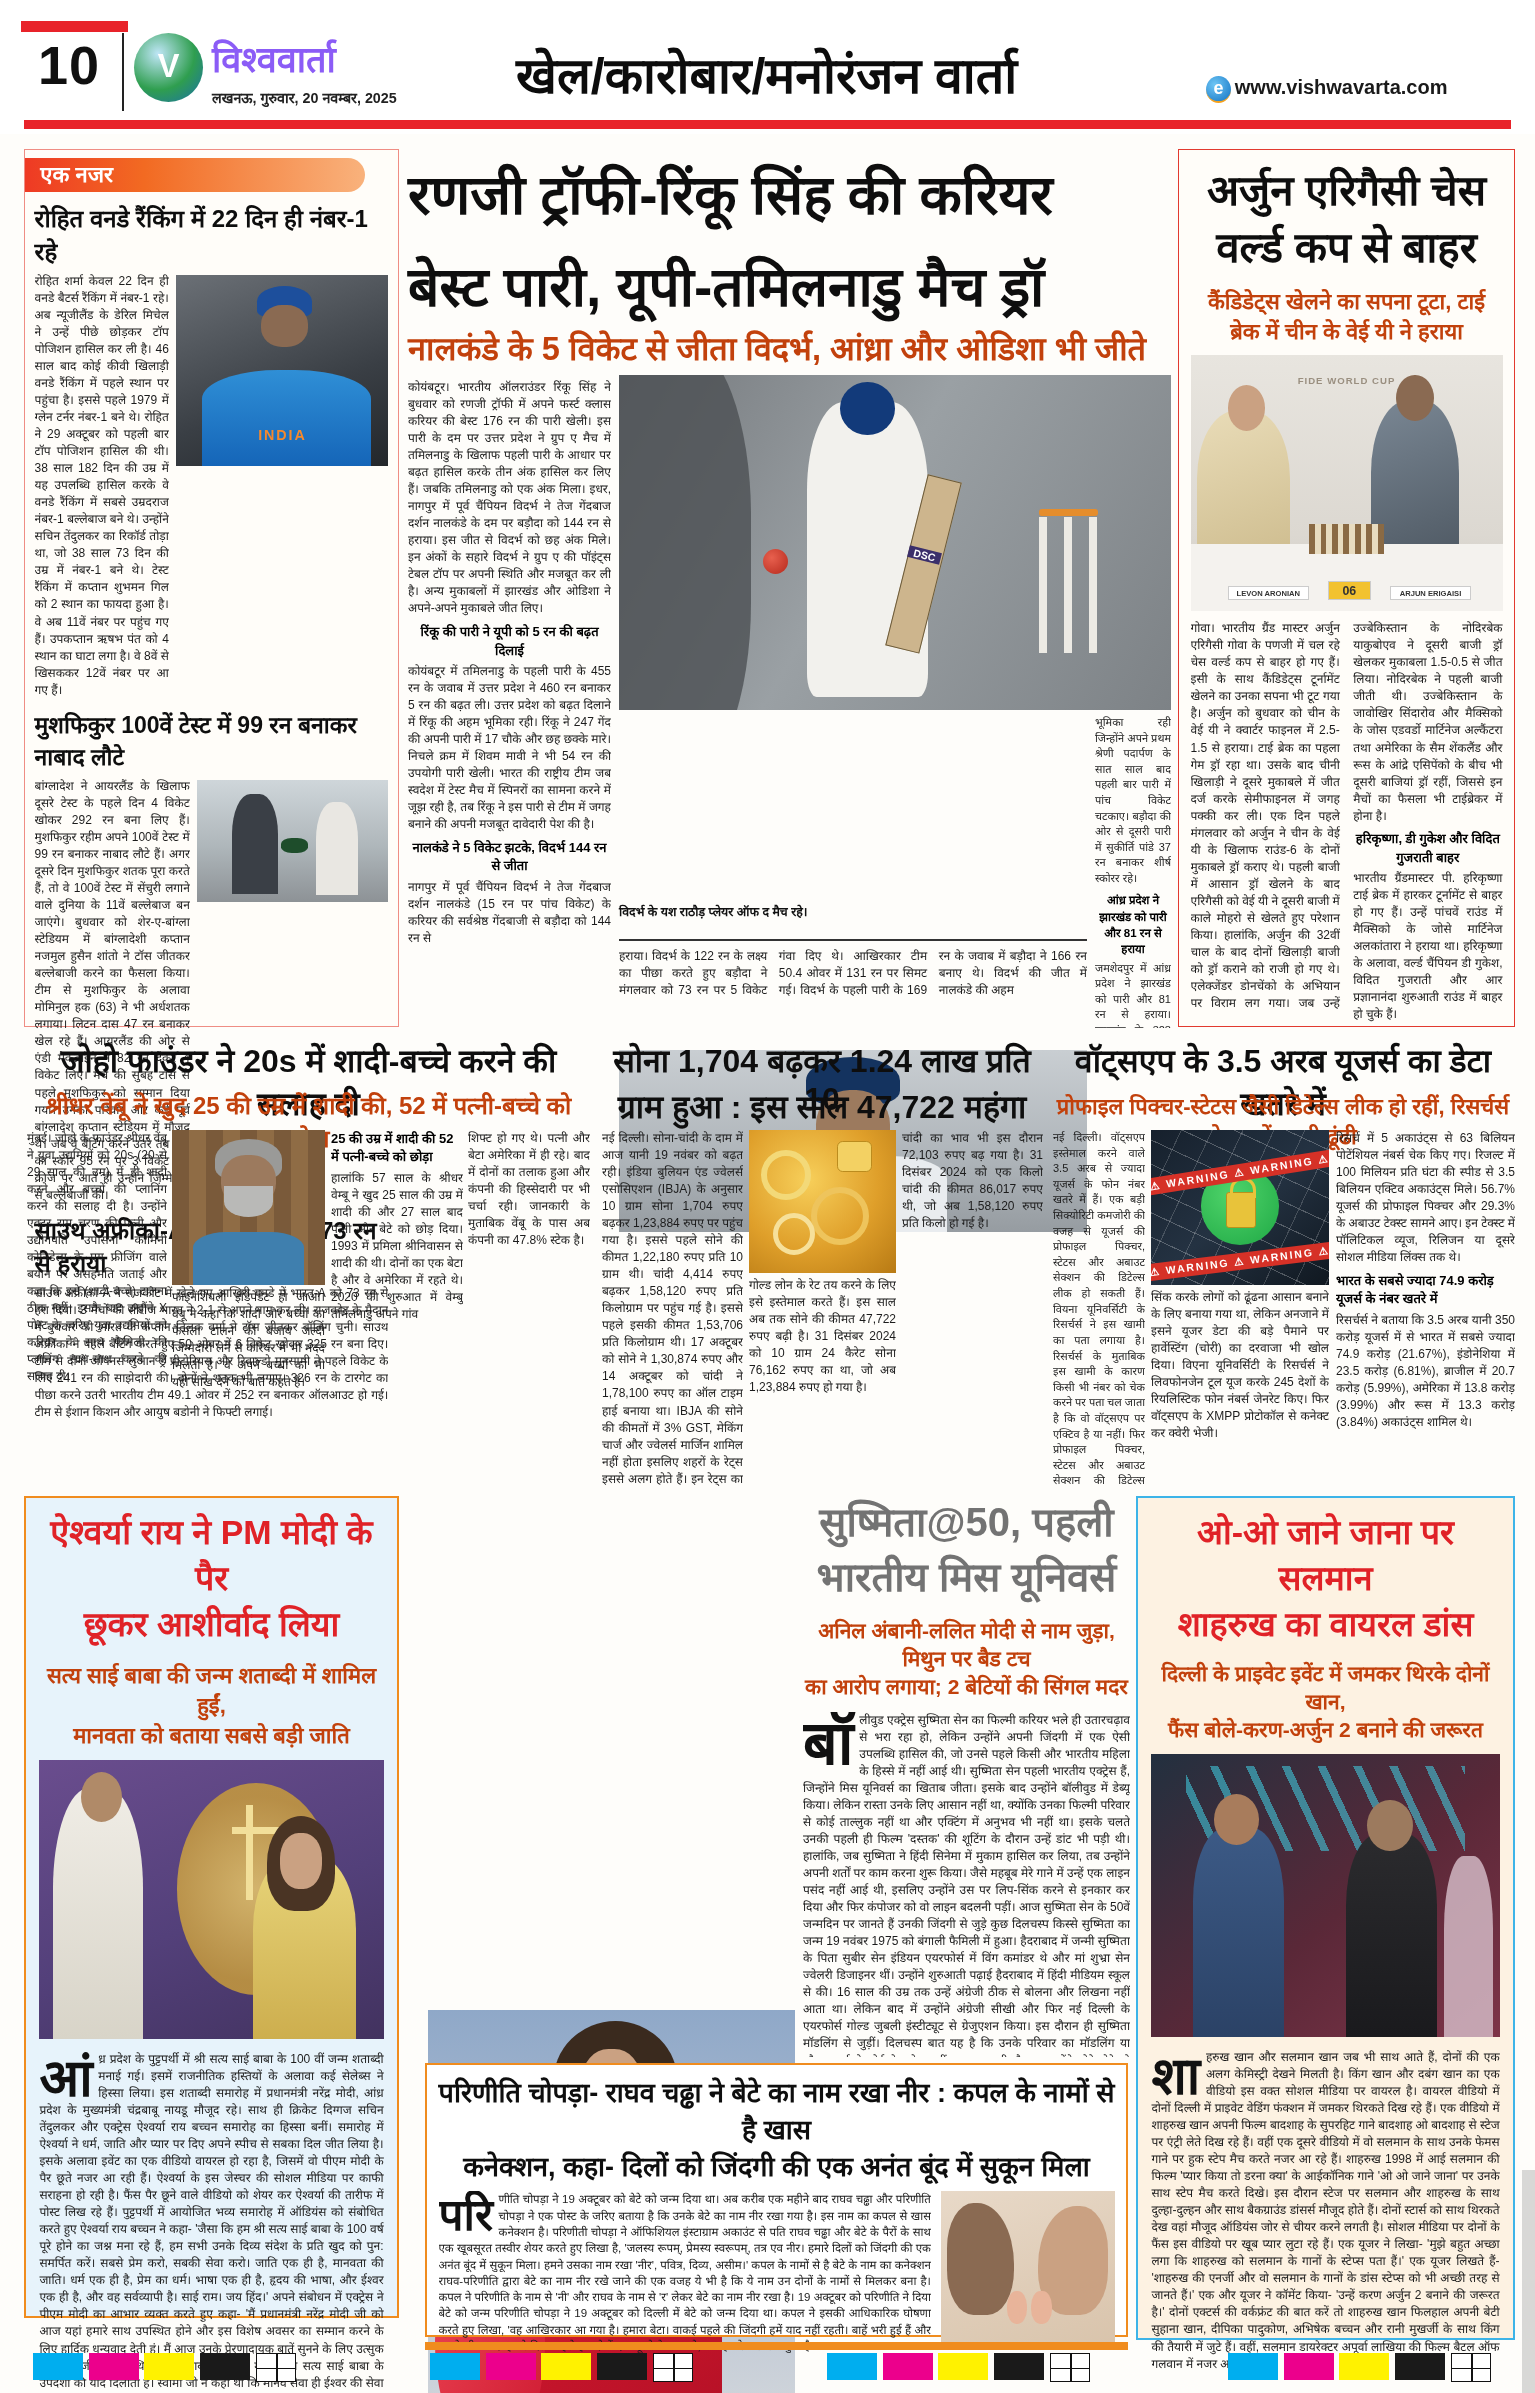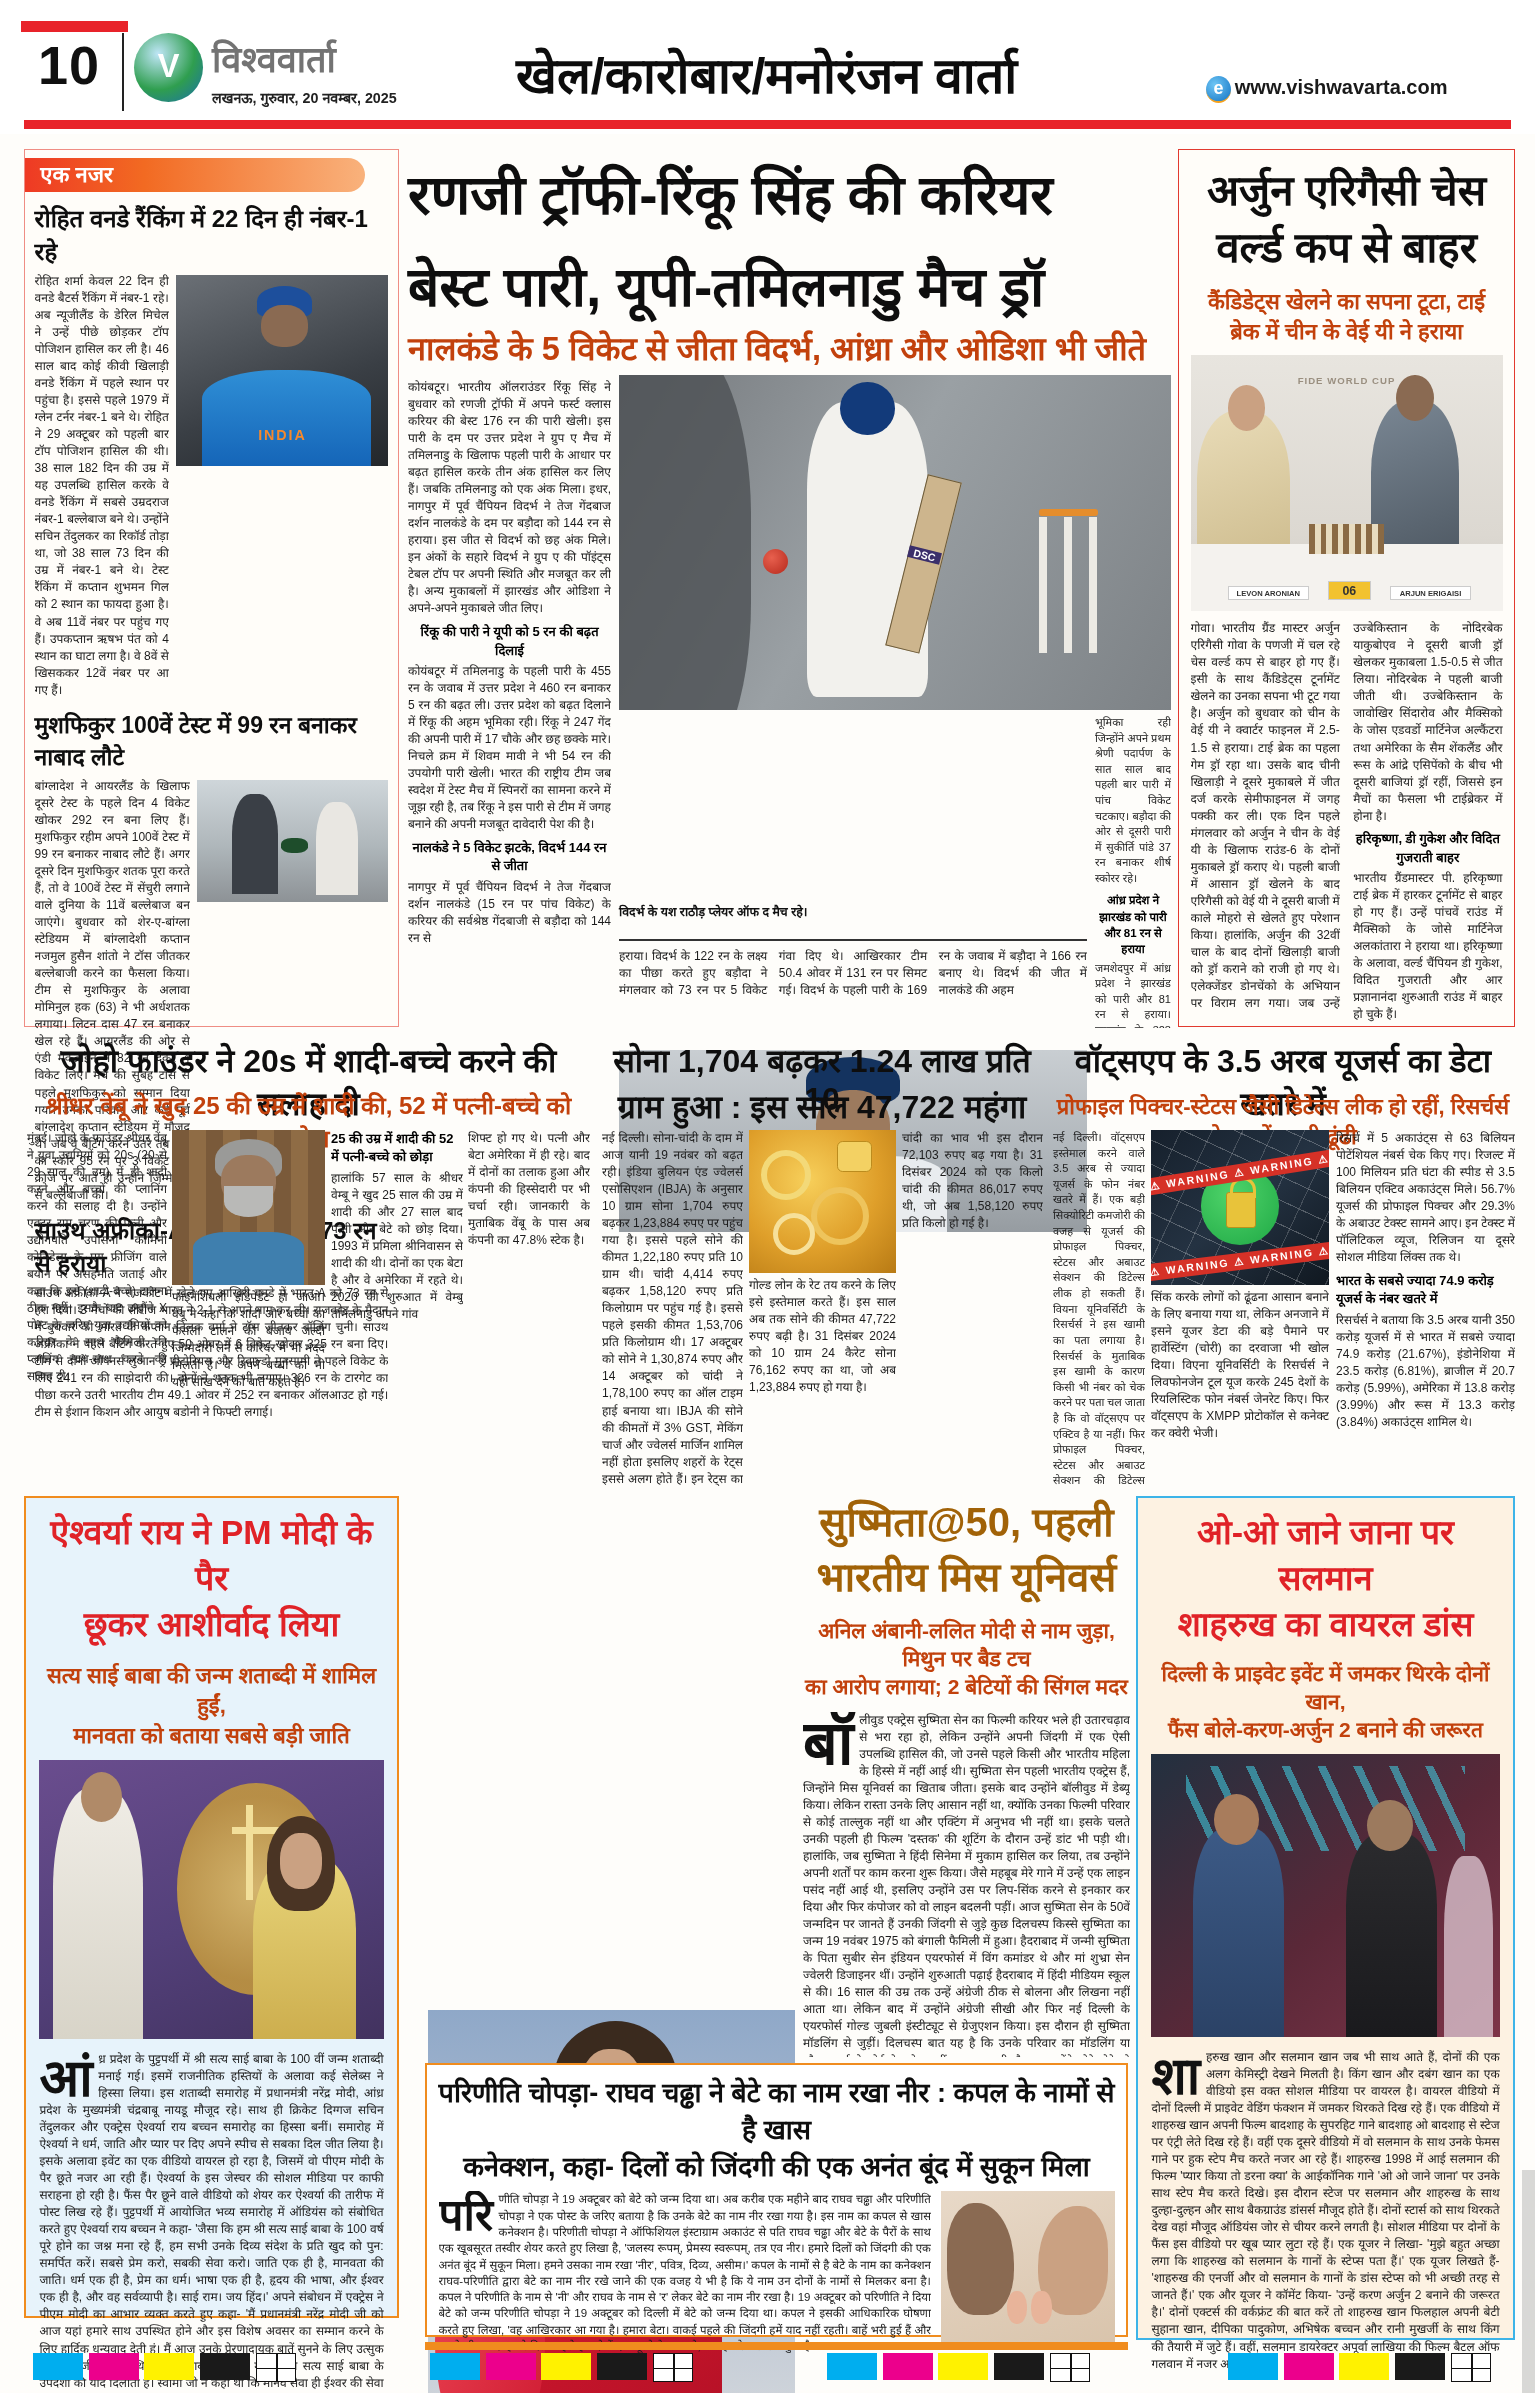--- a/index.html
+++ b/index.html
@@ -8,34 +8,34 @@
   .bt{font-size:12px;line-height:1.42;text-align:justify;color:#1c1c1c;overflow:hidden;}
   .center{text-align:center;}
   .hl{font-weight:800;color:#0e0e0e;}
   .subhl{font-weight:700;color:#c2410c;}
   .ph{position:relative;overflow:hidden;background:#9aa0a5;}
   .cap{font-size:12.4px;font-weight:bold;color:#111;}
   .colhead{font-weight:bold;text-align:center;font-size:13px;margin:5.7px 0 2.9px 0;color:#000;}
   
   .redrule{background:#e8232a;}
   .pageno{font-size:54px;font-weight:bold;color:#101010;letter-spacing:1px;}
-  .papername{font-size:36px;font-weight:800;color:#737373;}
+  .papername{font-size:36px;font-weight:800;color:#8b5cf6;}
   .dateline{font-size:14.3px;font-weight:bold;color:#222;}
   .sectitle{font-size:50px;font-weight:800;color:#0c0c0c;white-space:nowrap;}
   .web{font-size:20px;font-weight:bold;color:#1a1a1a;}
   .eicon{display:inline-block;width:25px;height:25px;border-radius:50%;background:radial-gradient(circle at 35% 35%,#6ec6f5,#1273c4);color:#fff;font-weight:bold;font-size:18px;line-height:25px;text-align:center;border-bottom:2.9px solid #f6a21d;vertical-align:middle;margin-right:3.8px;}
   
   .box-onelook{border:1.9px solid #ef8d84;background:#fffdf9;}
   .box-chess{border:1.9px solid #e2392f;background:#fffdf9;}
   .box-aish{border:2.9px solid #f08c1e;background:#e7f3fb;}
   .box-pari{border:2.9px solid #f08c1e;background:#fff;}
   .box-salman{border:2.9px solid #3db4e8;background:#fdf2e2;}
   .onelook-band{background:linear-gradient(90deg,#ee3a24 0%,#f26a22 35%,#f9b27c 100%);border-radius:0 17px 17px 0;color:#fff;font-weight:800;font-size:22px;line-height:34px;padding-left:15.3px;}
   .red-head{color:#e02227;font-weight:800;}
-  .mag-head{color:#a16207;font-weight:800;}
+  .mag-head{color:#737373;font-weight:800;}
   .drop{float:left;font-weight:800;font-size:52px;line-height:0.9;padding:3.8px 5.7px 0 0;color:#111;}
   .thinline{background:#333;}
   
   .lbl{position:absolute;color:#fff;font-weight:bold;text-align:center;}
   .regsq{display:inline-block;width:50px;height:27px;margin-right:5.7px;vertical-align:top;}
   .regsym{display:inline-block;width:38px;height:27px;border:1.9px solid #111;position:relative;vertical-align:top;background:#fff;}
   .regsym:before{content:"";position:absolute;left:50%;top:0;bottom:0;width:1.9px;background:#111;}
   .regsym:after{content:"";position:absolute;top:50%;left:0;right:0;height:1.9px;background:#111;}
   .warn-tape{position:absolute;background:#d63127;color:#fff;font-weight:bold;font-size:10.5px;letter-spacing:1.9px;text-align:center;line-height:17px;height:17px;left:-10%;right:-10%;}
   .namecard{position:absolute;background:#fff;border:1px solid #ccc;font-size:7.6px;font-weight:bold;color:#333;text-align:center;padding:1.9px;}

